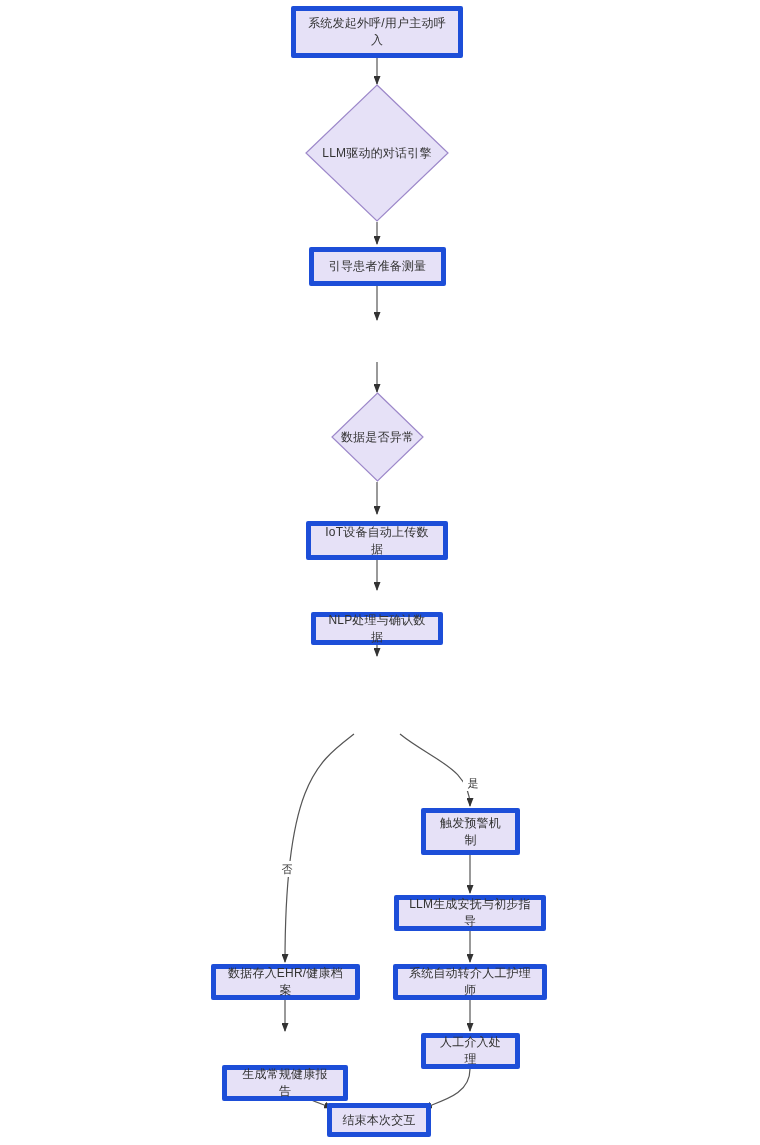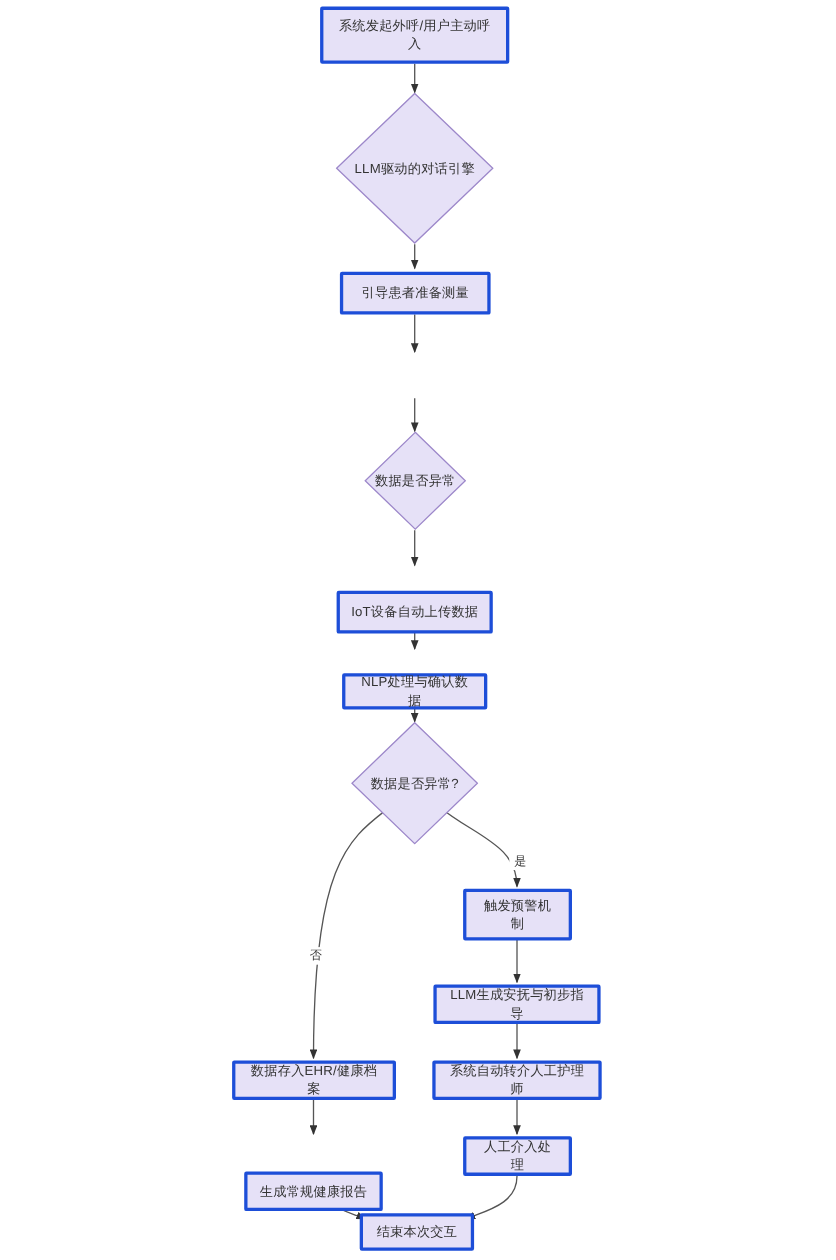--- a/index.html
+++ b/index.html
@@ -32,21 +32,21 @@
     align-items: center;
     justify-content: center;
     text-align: center;
     color: #333333;
     font-size: 12px;
     line-height: 17px;
     letter-spacing: 0.2px;
   }
   .node-rect {
     background: #e6e1f7;
-    border: 3px solid #1d4ed8;
+    border: 5px solid #1d4ed8;
     border-radius: 2px;
     padding: 4px 10px;
   }
   .node-diamond {
     background: transparent;
     border: none;
   }
   .diamond-shape {
     position: absolute;
     left: 0;
@@ -130,34 +130,28 @@
   </div>
 
 
   <div class="node node-diamond" style="left:331px; top:392px; width:93px; height:90px;">
     <svg class="diamond-shape" viewBox="0 0 93 90" preserveAspectRatio="none">
       <polygon points="46.5,1 92,45 46.5,89 1,45" fill="#e6e1f7" stroke="#9d88ca" stroke-width="1.2"></polygon>
     </svg>
     <span class="diamond-label">数据是否异常</span>
   </div>
 
-  <div class="node node-rect" style="left:306px; top:537px; width:142px; height:39px;">
+  <div class="node node-rect" style="left:306px; top:521px; width:142px; height:39px;">
     <span>IoT设备自动上传数据</span>
   </div>
 
   <div class="node node-rect" style="left:311px; top:592px; width:132px; height:33px;margin-top:20px;">
     <span>NLP处理与确认数据</span>
   </div>
 
-  <div class="node node-diamond" style="left:319px; top:656px; width:116px; height:112px;">
-    <svg class="diamond-shape" viewBox="0 0 116 112" preserveAspectRatio="none">
-      <polygon points="58,1 115,56 58,111 1,56" fill="#e6e1f7" stroke="#9d88ca" stroke-width="1.2"></polygon>
-    </svg>
-    <span class="diamond-label">数据是否异常?</span>
-  </div>
 
   <div class="edge-label" style="left:463px; top:775px; width:16px;">
     <span>是</span>
   </div>
 
   <div class="edge-label" style="left:277px; top:861px; width:16px;">
     <span>否</span>
   </div>
 
   <div class="node node-rect" style="left:421px; top:808px; width:99px; height:47px;">

